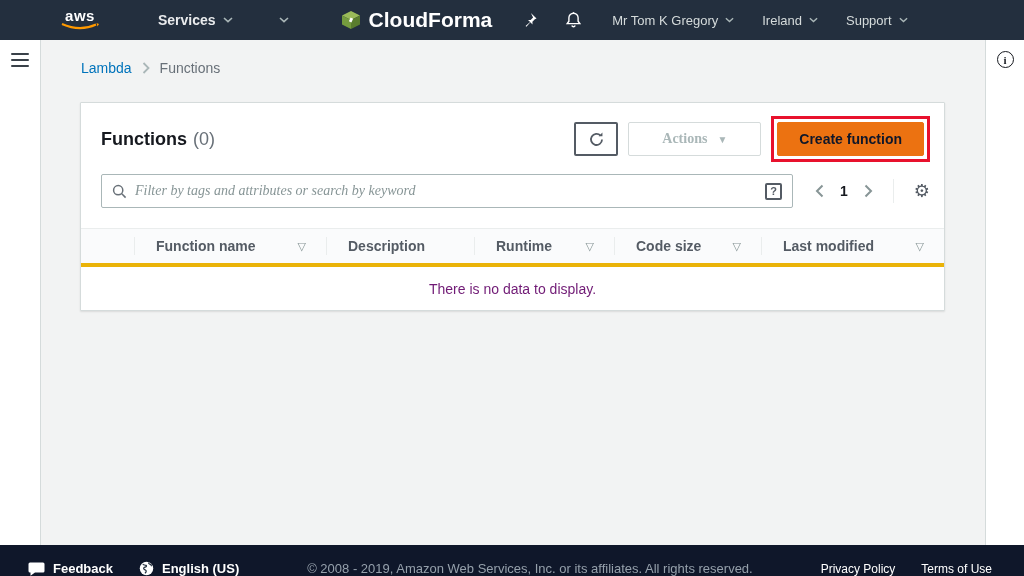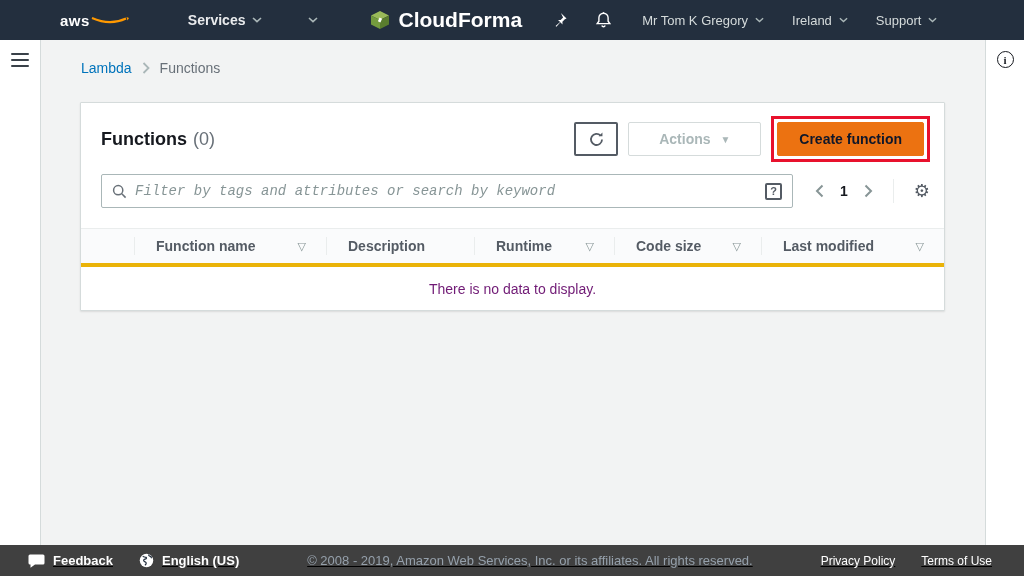--- a/index.html
+++ b/index.html
@@ -4,21 +4,21 @@
 <style>
   * { margin:0; padding:0; box-sizing:border-box; }
   html,body { width:1024px; height:576px; overflow:hidden; }
   body { font-family:"Liberation Sans", sans-serif; background:#f2f3f3; position:relative; }
 
   
   .topnav{
     position:absolute; top:0; left:0; width:1024px; height:40px;
     background:#232f3e; display:flex; align-items:center; z-index:30;
   }
-  .aws-logo{ margin-left:60px; display:flex; flex-direction:row; align-items:center; cursor:pointer; }
+  .aws-logo{ margin-left:60px; display:flex; flex-direction:column; align-items:center; cursor:pointer; }
   .aws-logo .aws-text{ color:#fff; font-weight:bold; font-size:15px; letter-spacing:.5px; line-height:13px; }
   .nav-item{ display:flex; align-items:center; gap:7px; color:#e9ebed; font-size:14px; font-weight:bold; cursor:pointer; }
   .nav-item.light{ font-weight:normal; font-size:13px; color:#d5dbdb; }
   .chev{ display:inline-block; }
   .cloudforma{ display:flex; align-items:center; gap:8px; color:#fff; font-weight:bold; font-size:21px; cursor:pointer; }
   .nav-icon-btn{ display:flex; align-items:center; cursor:pointer; }
 
   
   .left-strip{
     position:absolute; top:40px; left:0; bottom:31px; width:41px;
@@ -47,34 +47,34 @@
     margin:26px 40px 0 39px; background:#fff;
     border:1px solid #d5dbdb; border-radius:1px;
     box-shadow:0 1px 2px rgba(0,0,0,.10);
   }
   .panel-head{ display:flex; align-items:center; padding:13px 14px 10px 20px; }
   .panel-title{ font-size:18px; font-weight:bold; color:#16191f; }
   .panel-count{ font-size:18px; color:#687078; font-weight:normal; margin-left:6px; }
   .head-actions{ margin-left:auto; display:flex; align-items:center; gap:10px; }
   .btn{ height:34px; border-radius:2px; font-size:14px; font-weight:bold; display:flex; align-items:center; justify-content:center; cursor:pointer; background:#fff; }
   .btn-refresh{ width:44px; border:2px solid #545b64; }
-  .btn-actions{ width:133px; border:1px solid #d5dbdb; color:#aab7b8; gap:10px; cursor:default; }
+  .btn-actions{ width:133px; border:1px solid #d5dbdb; color:#aab7b8; gap:10px; cursor:default;font-family:Liberation Serif, serif; }
   .btn-actions .tri{ font-size:10px; }
   .create-wrap{ border:3px solid #e8112d; padding:3px; }
   .btn-create{ background:#ec7211; border:1px solid #ec7211; color:#0f172a; padding:0 21px; }
 
   
   .filter-row{ display:flex; align-items:center; padding:2px 14px 20px 20px; }
   .filter-box{
     flex:1; height:34px; border:1px solid #aab7b8; border-radius:2px;
     display:flex; align-items:center; padding:0 10px; background:#fff;
   }
   .filter-input{
     flex:1; border:none; outline:none; font-size:14px; margin-left:8px;
-    font-family:Liberation Mono, monospace; color:#14532d; background:transparent;
+    font-family:Liberation Serif, serif; color:#14532d; background:transparent;
   }
   .filter-input::placeholder{ font-style:italic; color:#879596; }
   .q-box{
     width:17px; height:17px; border:2px solid #545b64; border-radius:2px;
     font-size:11px; font-weight:bold; color:#545b64;
     display:flex; align-items:center; justify-content:center; cursor:pointer;
   }
   .pager{ display:flex; align-items:center; margin-left:22px; gap:16px; }
   .pg-btn{ cursor:pointer; display:flex; align-items:center; }
   .pg-num{ font-size:14px; font-weight:bold; color:#16191f; }
@@ -87,21 +87,21 @@
     background:#fafbfc; border-top:1px solid #eaeded; border-bottom:4px solid #eab308; height:39px;
   }
   .th{ display:flex; align-items:center; padding:0 20px 0 22px; font-size:14px; font-weight:bold; color:#545b64; position:relative; }
   .th + .th::before{ content:""; position:absolute; left:0; top:8px; bottom:8px; width:1px; background:#eaeded; }
   .th .sort{ margin-left:auto; font-size:11px; color:#879596; font-family:"DejaVu Sans", sans-serif; cursor:pointer; }
   .empty-row{ height:43px; display:flex; align-items:center; justify-content:center; font-size:14px; color:#701a75; }
 
   
   .footer{
     position:absolute; bottom:0; left:0; width:1024px; height:31px;
-    background:#404040; display:flex; align-items:center; z-index:40; font-size:13px;text-decoration:underline;
+    background:#0f172a; display:flex; align-items:flex-end; z-index:40; font-size:13px;
   }
   .foot-left{ display:flex; align-items:center; margin-left:28px; gap:26px; }
   .foot-item{ display:flex; align-items:center; gap:8px; color:#fff; font-weight:bold; cursor:pointer; }
   .foot-copy{ flex:1; text-align:center; color:#95a0ab; font-size:13px; }
   .foot-right{ display:flex; align-items:center; gap:26px; margin-right:32px; }
   .foot-link{ color:#fff; cursor:pointer; font-size:12px; }
   svg{ display:block; }
 </style>
 </head>
 <body>

